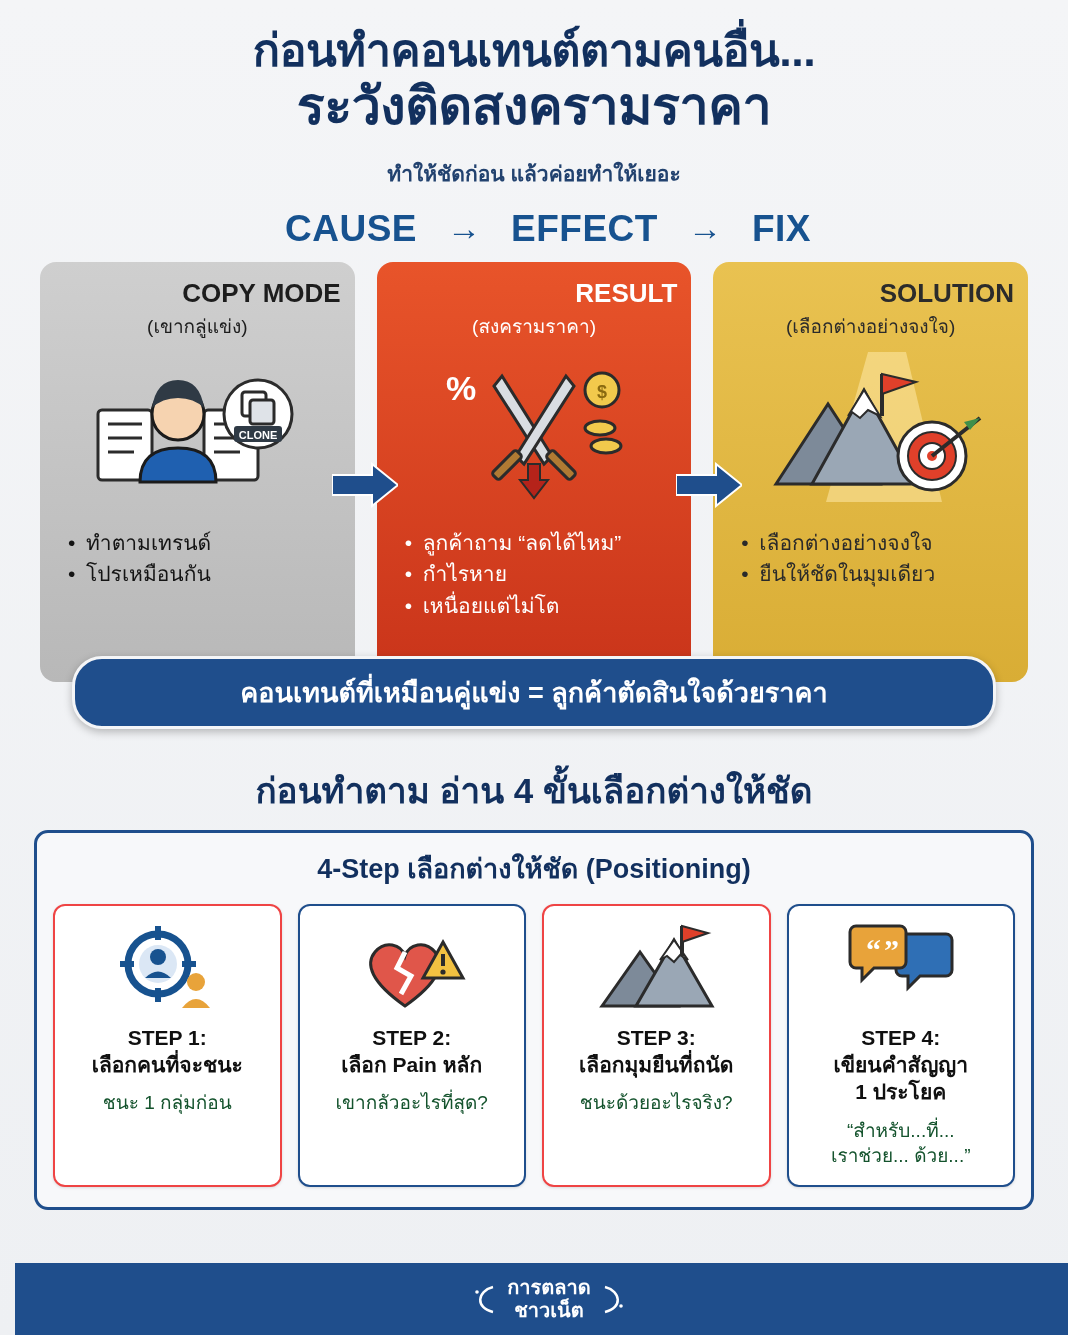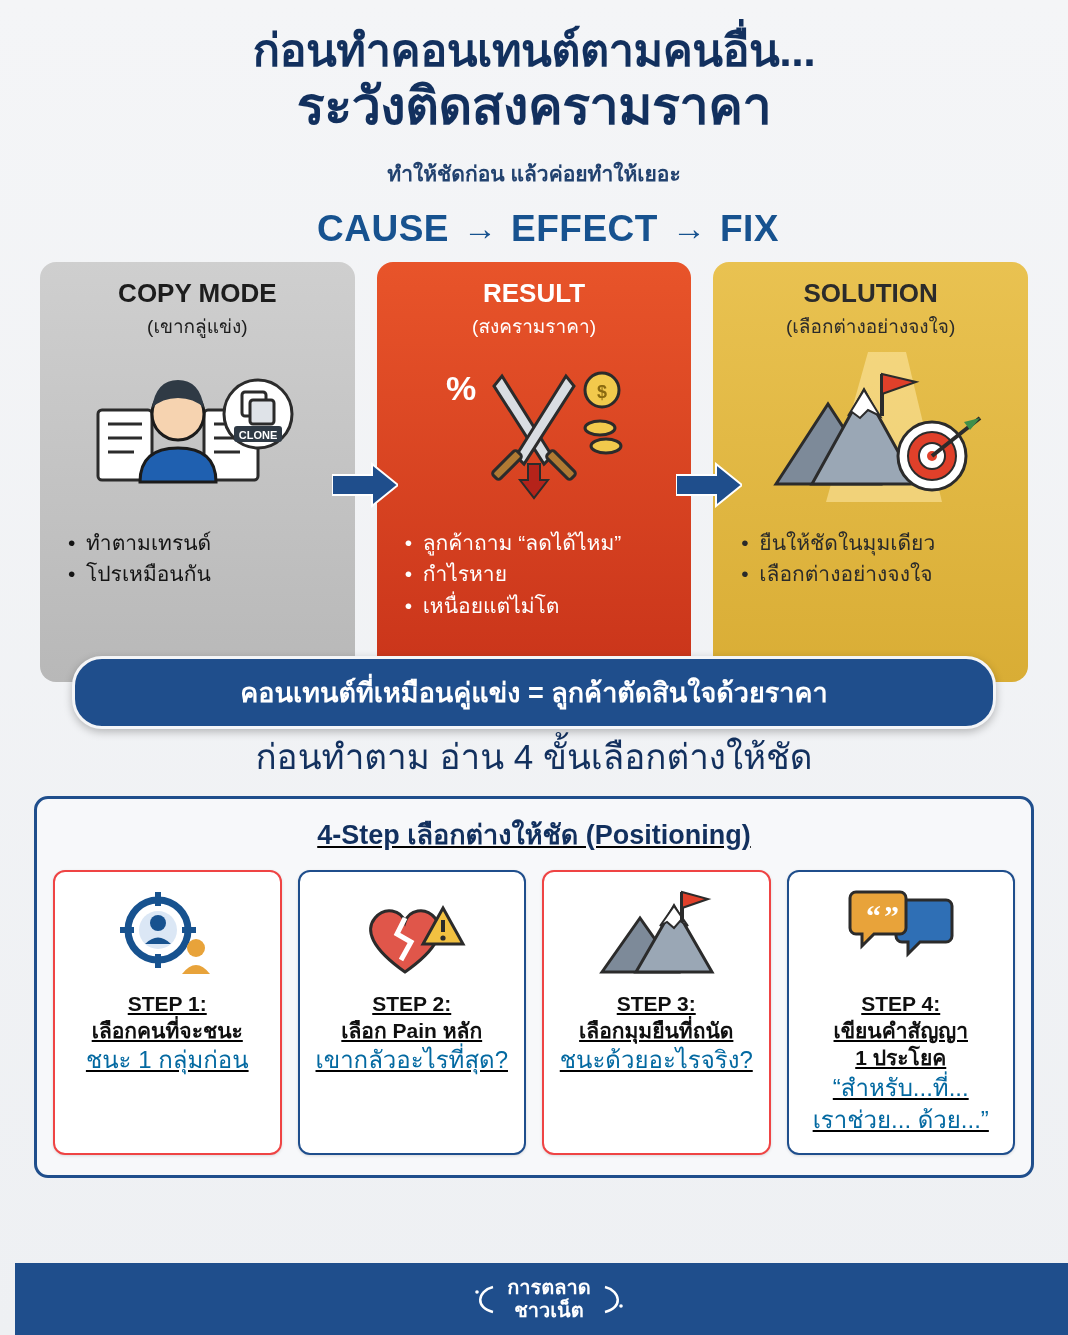--- a/index.html
+++ b/index.html
@@ -24,36 +24,36 @@
   }
   .title-2 {
     font-size: 52px; font-weight: bold; color: #12305e; line-height: 1.15;
     letter-spacing: -0.5px;
   }
   .subtitle { font-size: 21px; color: #22426f; margin-top: 20px; font-weight: bold; }
 
   
   .cef {
     display: flex; align-items: center; justify-content: center;
-    gap: 14px; margin-top: 18px; margin-left: 28px;
+    gap: 30px; margin-top: 18px; margin-left: 28px;
   }
   .cef-label { font-size: 37px; font-weight: bold; color: #17528f; letter-spacing: 0.5px; }
   .cef-arrow { font-size: 34px; color: #17528f; font-weight: bold; }
 
   
   .cols { position: relative; margin: 12px 40px 0; display: flex; gap: 22px; }
   .col {
     flex: 1; border-radius: 16px; padding: 16px 14px 22px;
     min-height: 420px; position: relative;
   }
   .col-gray { background: linear-gradient(180deg,#cfcfcf 0%,#b8b8b8 100%); }
   .col-red  { background: linear-gradient(180deg,#e8542a 0%,#c9341a 100%); }
   .col-gold { background: linear-gradient(180deg,#e9c251 0%,#d9ad35 100%); }
 
-  .col-title { text-align: center; font-size: 26px; font-weight: bold; }
+  .col-title { text-align: right; font-size: 26px; font-weight: bold; }
   .col-sub { text-align: center; font-size: 19px; margin-top: 2px; }
   .col-gray .col-title, .col-gray .col-sub { color: #1d1d1d; }
   .col-red .col-title, .col-red .col-sub { color: #ffffff; }
   .col-gold .col-title, .col-gold .col-sub { color: #2b2b2b; }
 
   .col-art { height: 170px; display: flex; align-items: center; justify-content: center; margin-top: 6px; }
 
   .bullets { margin-top: 10px; padding-left: 14px; }
   .bullets li { font-size: 21px; line-height: 1.5; list-style: none; position: relative; padding-left: 18px; }
   .bullets li:before { content: "•"; position: absolute; left: 0; }
@@ -73,37 +73,38 @@
     margin: -26px 72px 0; position: relative; z-index: 6;
     background: #1f4e8c; border-radius: 30px;
     border: 3px solid #f4f5f7;
     padding: 12px 18px; text-align: center;
     color: #fff; font-size: 27px; font-weight: bold;
     box-shadow: 0 3px 8px rgba(0,0,0,.25);
   }
 
   
   .sec2-title {
-    text-align: center; font-size: 35px; font-weight: normal; color: #12305e;
+    text-align: center; font-size: 35px; font-weight: bold; color: #12305e;
+    margin-top: 34px;
   }
   .panel {
     margin: 12px 34px 0; border: 3px solid #1f4e8c; border-radius: 14px;
-    background: #f7f8fa; padding: 14px 16px 20px; text-decoration: underline;
+    background: #f7f8fa; padding: 14px 16px 20px;
   }
   .panel-title { text-align: center; font-size: 27px; font-weight: bold; color: #12305e; }
   .steps { display: flex; gap: 16px; margin-top: 14px; }
   .step {
     flex: 1; background: #ffffff; border-radius: 12px; padding: 14px 8px 16px;
     text-align: center; box-shadow: 0 1px 3px rgba(0,0,0,.12);
   }
   .step.b-gold { border: 2px solid #ef4444; }
   .step.b-blue { border: 2px solid #1f4e8c; }
   .step-art { height: 96px; display: flex; align-items: center; justify-content: center; }
   .step-head { font-size: 21px; font-weight: bold; color: #101010; line-height: 1.3; margin-top: 8px; }
-  .step-sub { font-size: 24px; color: #0369a1; line-height: 1.35; margin-top: 0; }
+  .step-sub { font-size: 19px; color: #14532d; line-height: 1.35; margin-top: 12px; }
 
   
   .footer {
     position: absolute; left: 15px; bottom: 0; width: 100%; height: 72px;
     background: #1f4e8c; display: flex; align-items: center; justify-content: center;
   }
   .footer-inner { display: flex; align-items: center; gap: 10px; color: #fff; }
   .footer-text { text-align: center; font-size: 20px; line-height: 1.15; font-weight: bold; }
 </style>
 </head>
@@ -216,22 +217,22 @@
 
           <circle cx="176" cy="104" r="34" fill="#fff" stroke="#2b2b2b" stroke-width="3"></circle>
           <circle cx="176" cy="104" r="24" fill="#e0402a" stroke="#2b2b2b" stroke-width="2"></circle>
           <circle cx="176" cy="104" r="13" fill="#fff" stroke="#2b2b2b" stroke-width="2"></circle>
           <circle cx="176" cy="104" r="5" fill="#e0402a"></circle>
           <line x1="176" y1="104" x2="224" y2="66" stroke="#2b2b2b" stroke-width="4"></line>
           <polygon points="224,66 208,70 214,78" fill="#3f8f4a"></polygon>
         </svg>
       </div>
       <ul class="bullets">
+        <li>เลือกต่างอย่างจงใจ</li>
         <li>ยืนให้ชัดในมุมเดียว</li>
-        <li>เลือกต่างอย่างจงใจ</li>
       </ul>
     </div>
   </div>
 
   <div class="banner">คอนเทนต์ที่เหมือนคู่แข่ง = ลูกค้าตัดสินใจด้วยราคา</div>
 
   <div class="sec2-title">ก่อนทำตาม อ่าน 4 ขั้นเลือกต่างให้ชัด</div>
 
   <div class="panel">
     <div class="panel-title">4-Step เลือกต่างให้ชัด (Positioning)</div>

